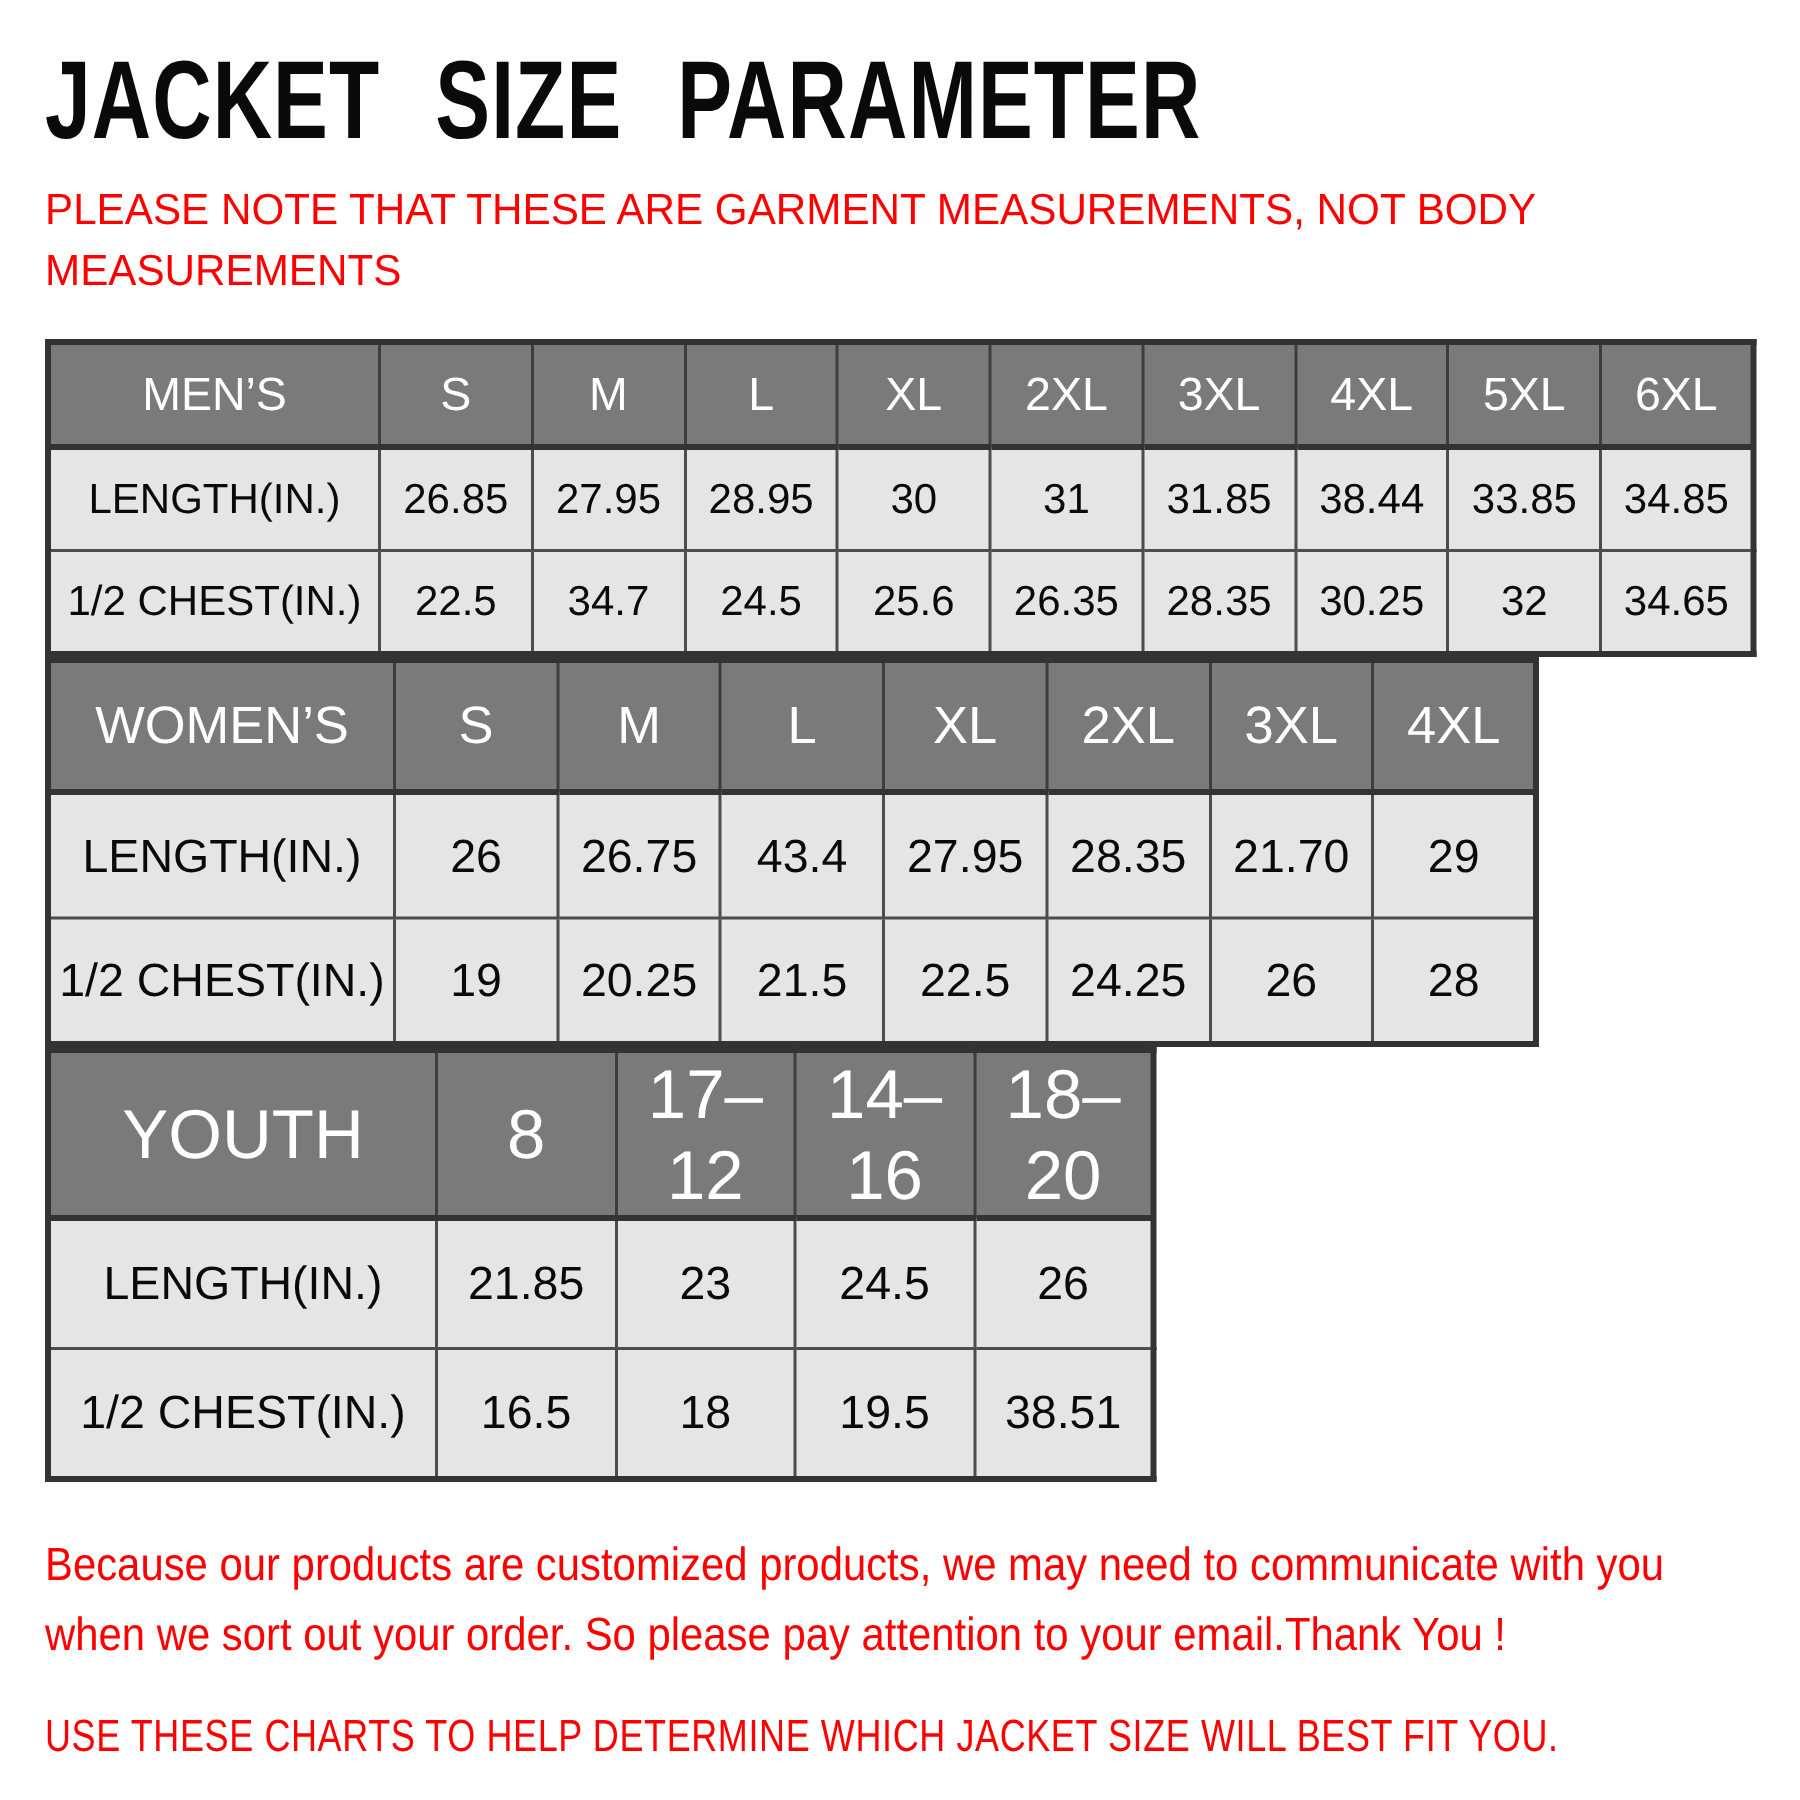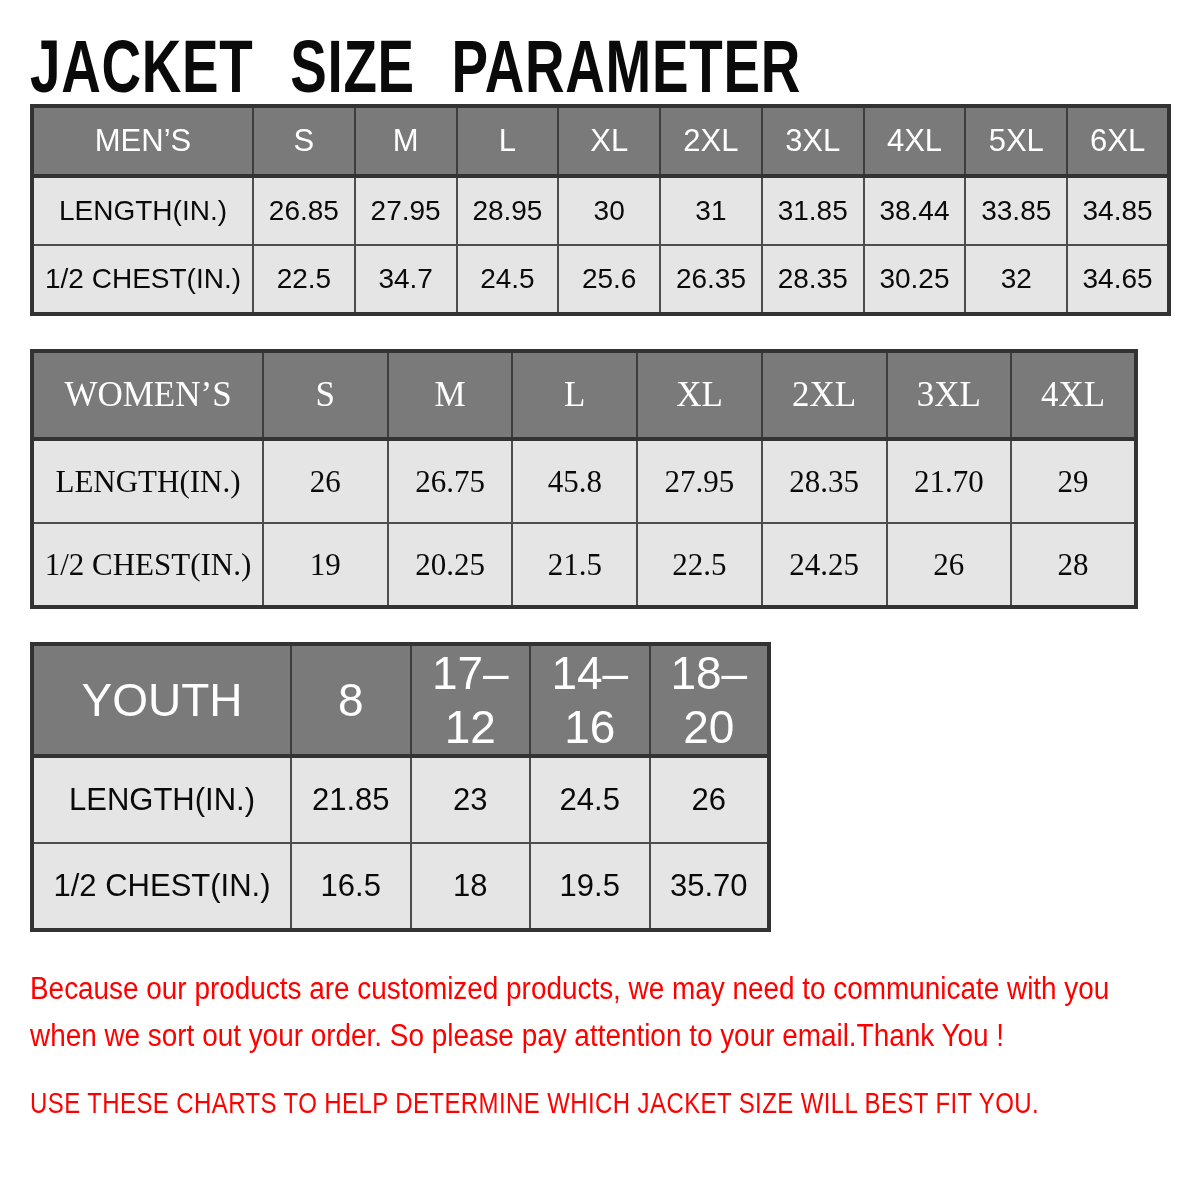--- a/index.html
+++ b/index.html
@@ -38,21 +38,20 @@
     font-size: 29px;
     line-height: 1.42;
     transform: scaleX(0.97);
     transform-origin: 0 50%;
     white-space: nowrap;
   }
   table.size-table {
     border-collapse: collapse;
     table-layout: fixed;
     border: 4px solid #333333;
-    margin-bottom: 33px;
   }
   table.size-table th {
     background: #7a7a7a;
     color: #ffffff;
     font-weight: 400;
     border: 2px solid #3d3d3d;
     border-bottom: 4px solid #333333;
     text-align: center;
     vertical-align: middle;
     padding: 0;
@@ -63,21 +62,21 @@
     vertical-align: middle;
     color: #0a0a0a;
     padding: 0;
     background: #e5e5e5;
   }
   
   .tbl-mens { width: 1141px; }
   .tbl-mens th { height: 66px; font-size: 31px; }
   .tbl-mens td { height: 66px; font-size: 28px; }
   
-  .tbl-womens { width: 1108px; font-family: Liberation Serif, serif; }
+  .tbl-womens { width: 996px; }
   .tbl-womens th { height: 84px; font-size: 35px; }
   .tbl-womens td { height: 81px; font-size: 31px; }
   
   .tbl-youth { width: 741px; }
   .tbl-youth th { height: 84px; font-size: 46px; }
   .tbl-youth td { height: 84px; font-size: 31px; }
 
   .footer-para {
     margin-top: 31px;
   }
@@ -99,20 +98,24 @@
     white-space: nowrap;
   }
 </style>
 </head>
 <body>
 
 <div class="page">
 
   <h1 class="title">JACKET SIZE PARAMETER</h1>
 
+  <div class="note">
+    <div class="line">PLEASE NOTE THAT THESE ARE GARMENT MEASUREMENTS, NOT BODY</div>
+    <div class="line">MEASUREMENTS</div>
+  </div>
 
   <div id="tables-host">
       <table class="size-table tbl-mens">
         <colgroup>
           <col style="width: 221px;">
           <col>
           <col>
           <col>
           <col>
           <col>
@@ -183,21 +186,21 @@
             <th>2XL</th>
             <th>3XL</th>
             <th>4XL</th>
           </tr>
         </thead>
         <tbody>
           <tr>
             <td>LENGTH(IN.)</td>
             <td>26</td>
             <td>26.75</td>
-            <td>45.8</td>
+            <td>43.4</td>
             <td>27.95</td>
             <td>28.35</td>
             <td>21.70</td>
             <td>29</td>
           </tr>
           <tr>
             <td>1/2 CHEST(IN.)</td>
             <td>19</td>
             <td>20.25</td>
             <td>21.5</td>
@@ -231,21 +234,21 @@
             <td>21.85</td>
             <td>23</td>
             <td>24.5</td>
             <td>26</td>
           </tr>
           <tr>
             <td>1/2 CHEST(IN.)</td>
             <td>16.5</td>
             <td>18</td>
             <td>19.5</td>
-            <td>35.70</td>
+            <td>38.51</td>
           </tr>
         </tbody>
       </table>
     </div>
 
   <div class="footer-para">
     <div class="line">Because our products are customized products, we may need to communicate with you</div>
     <div class="line">when we sort out your order. So please pay attention to your email.Thank You !</div>
   </div>
 

